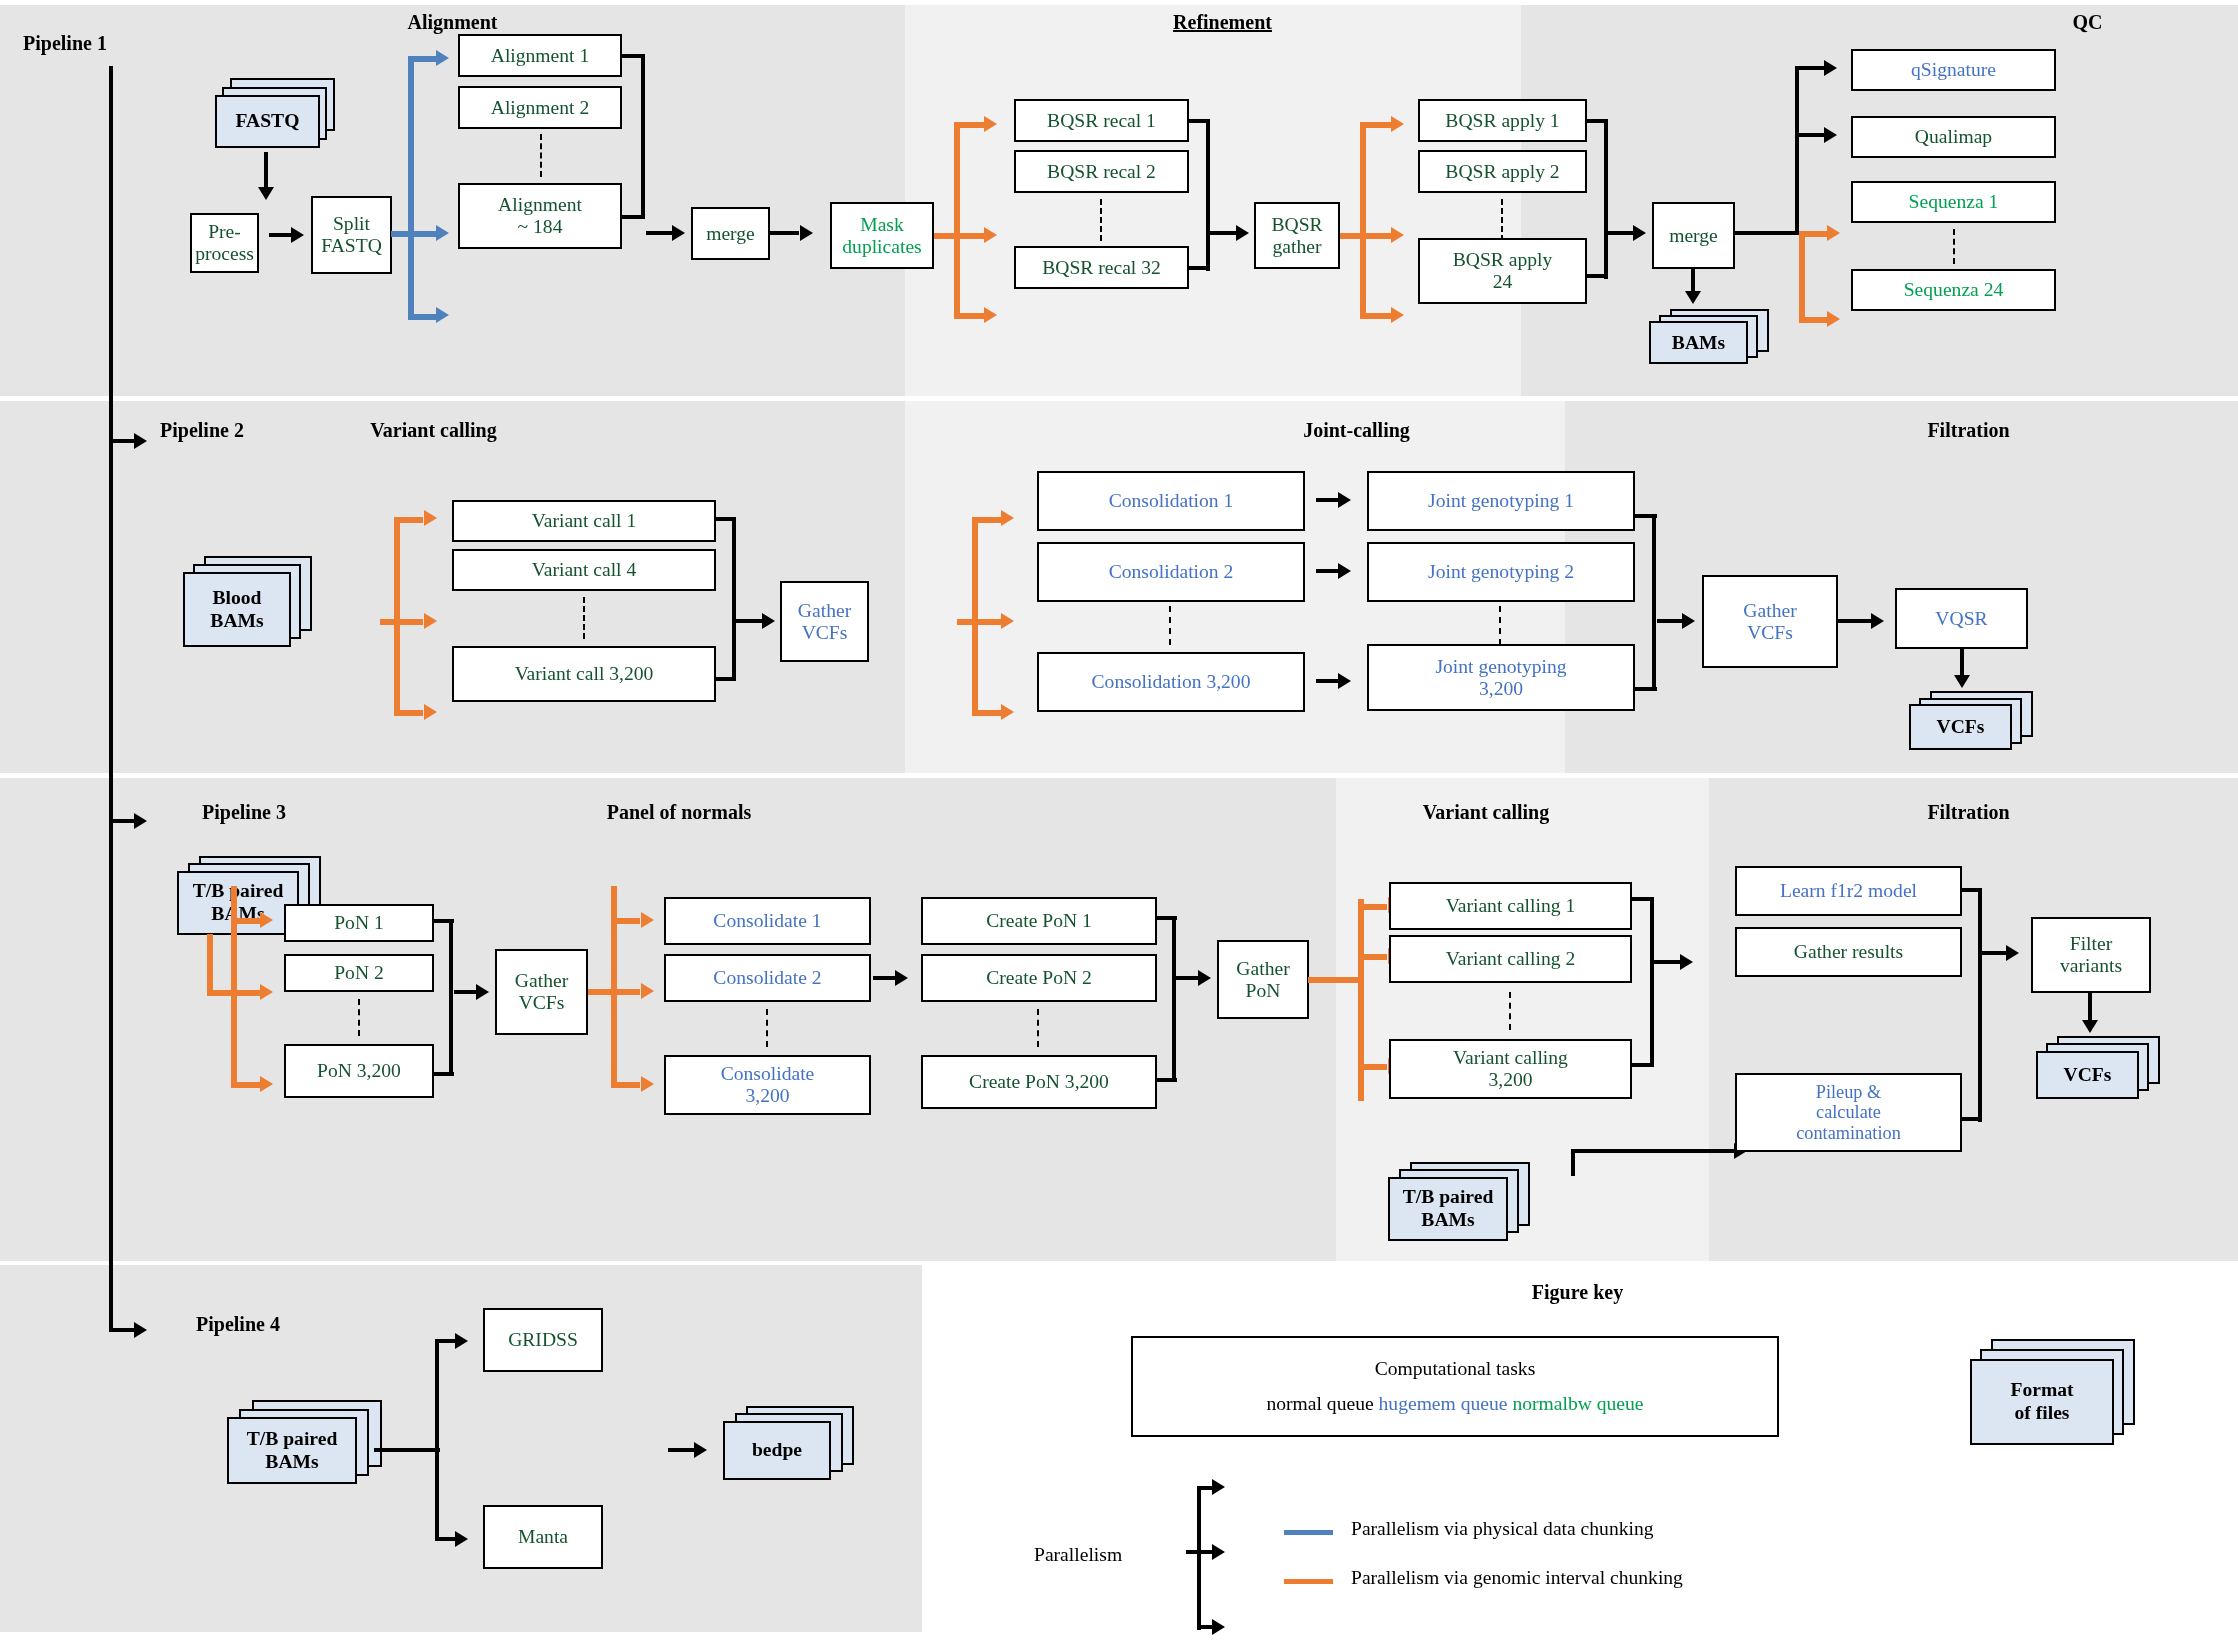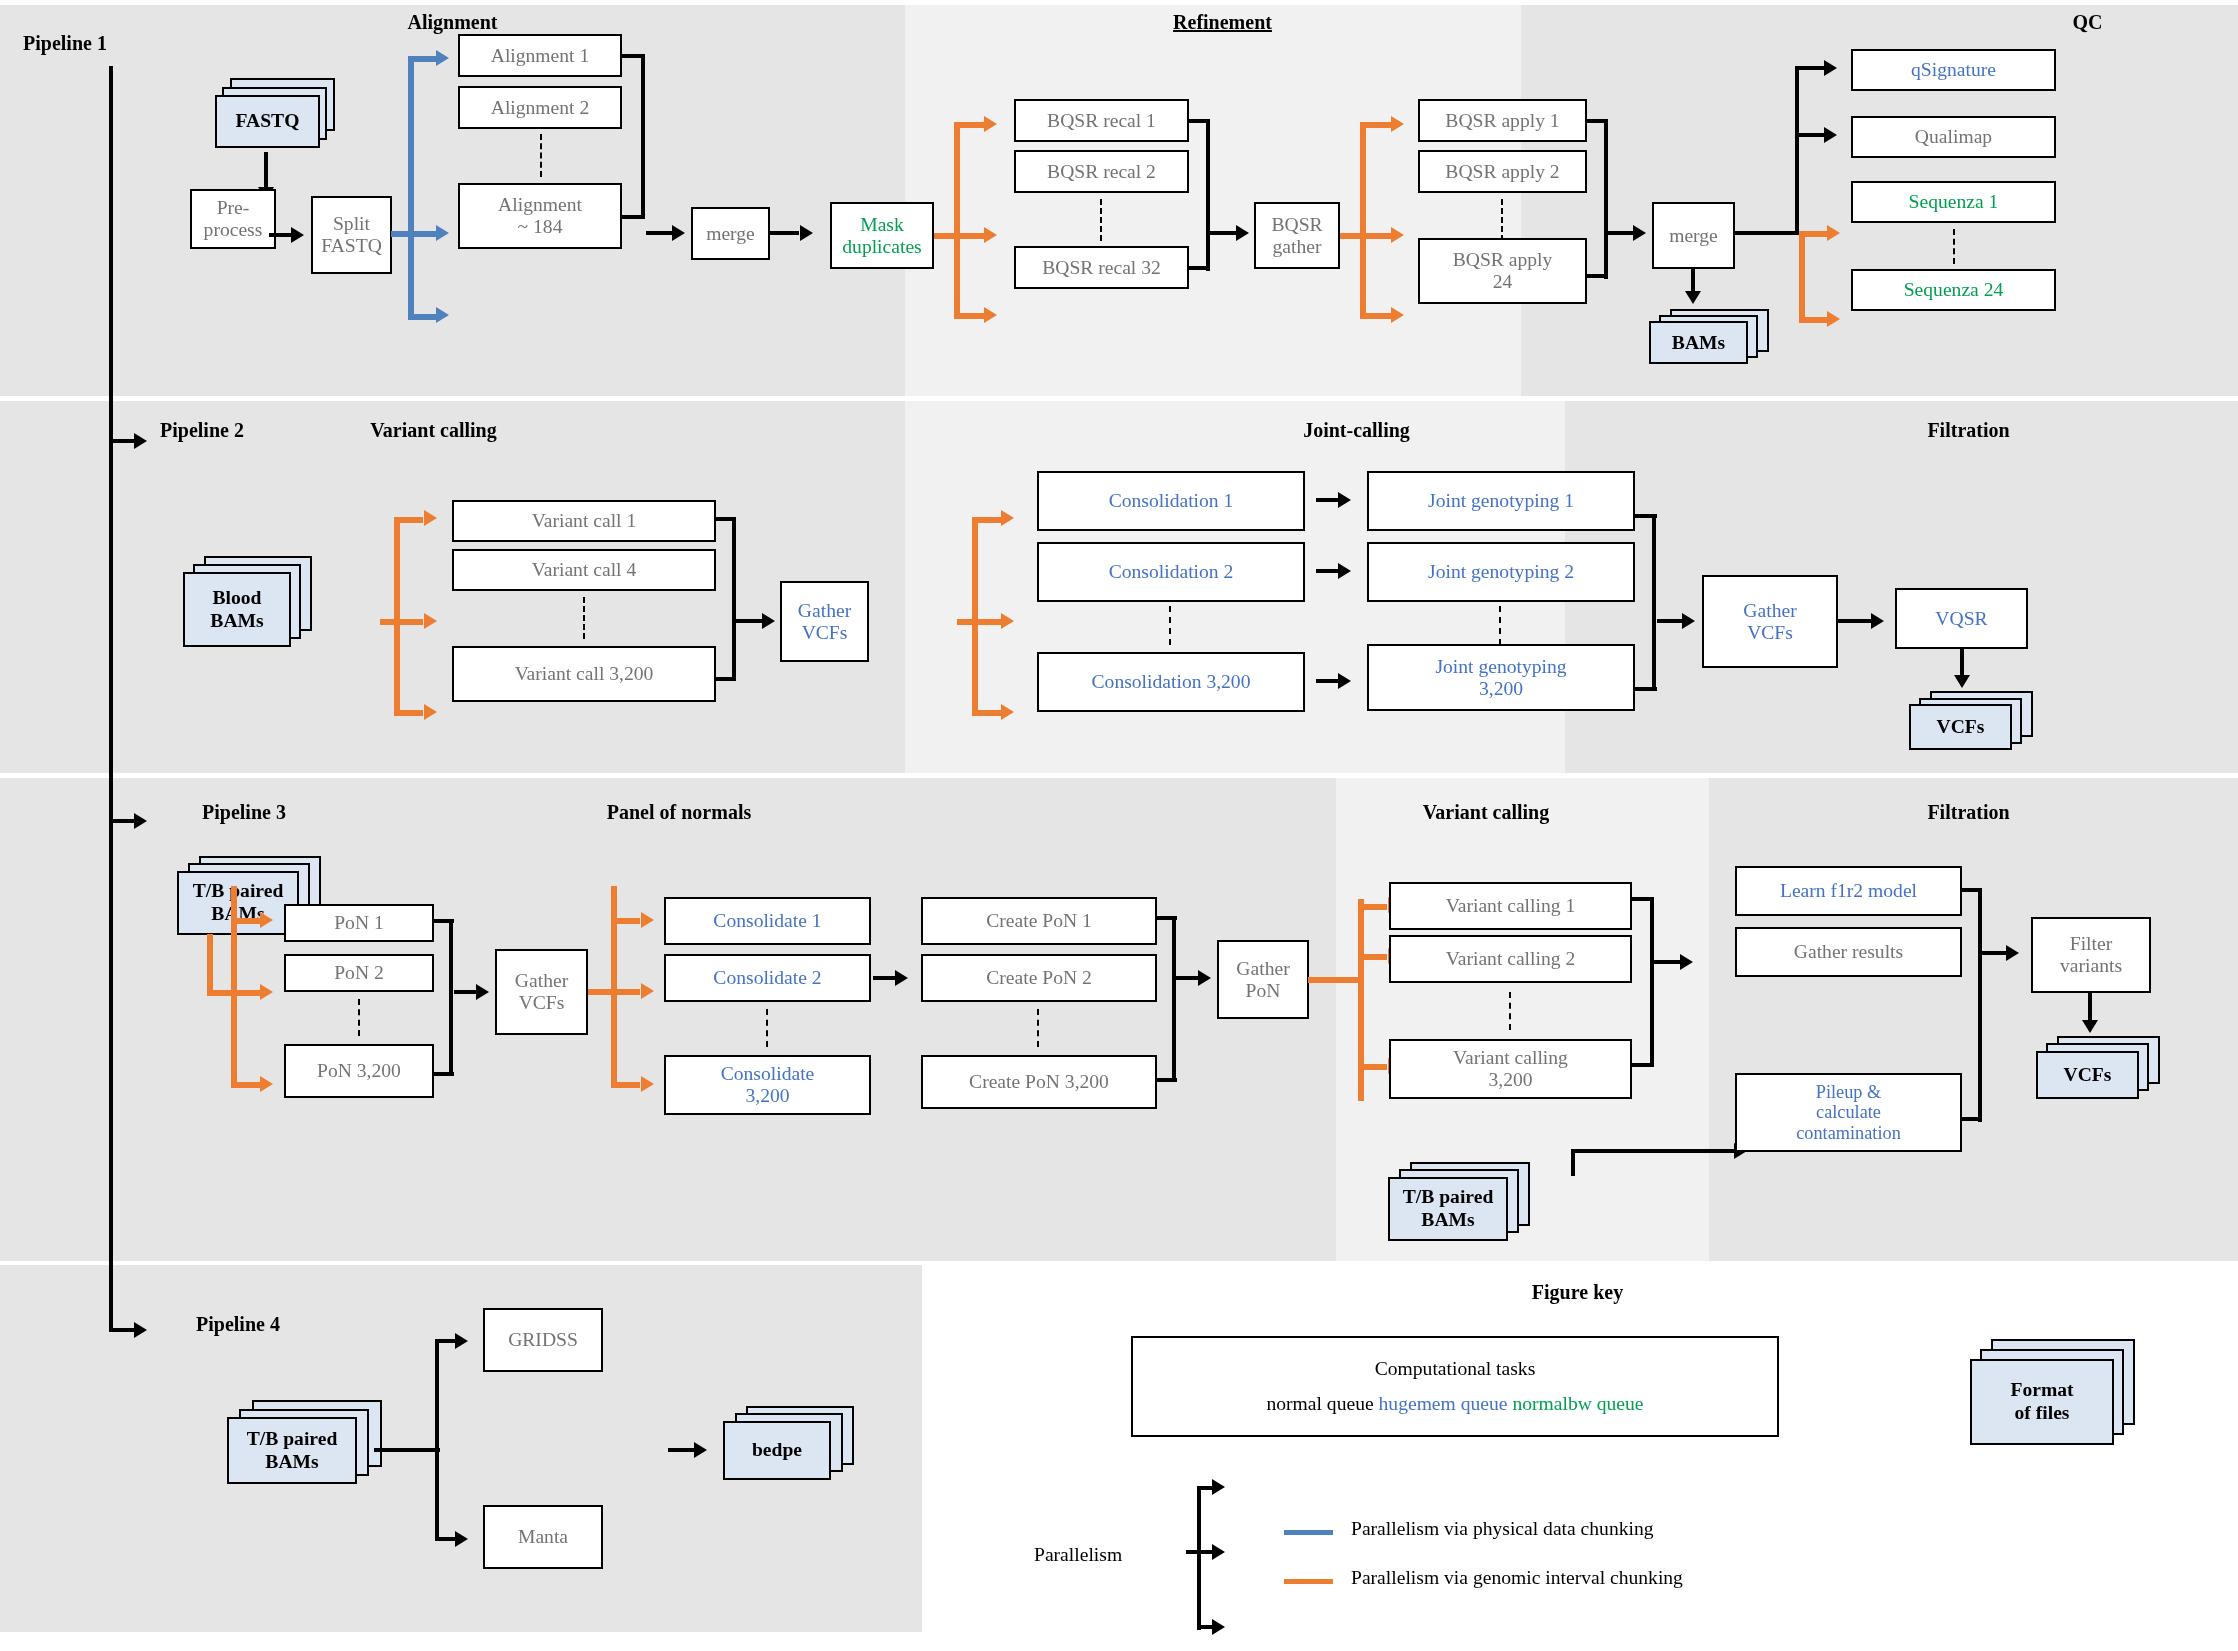--- a/index.html
+++ b/index.html
@@ -12,21 +12,21 @@
   .bg-dark{background:#e5e5e5;}
   .bg-light{background:#f1f1f1;}
 
   
   .sec-title{position:absolute;font-weight:bold;font-size:20px;color:#000;white-space:nowrap;text-align:center;}
   .pipe-label{position:absolute;font-weight:bold;font-size:20px;color:#000;white-space:nowrap;}
 
   
   .box{position:absolute;background:#fff;border:2.4px solid #000;box-sizing:border-box;
        display:flex;align-items:center;justify-content:center;text-align:center;
-       font-size:19.6px;line-height:1.12;color:#737373;padding:1.2px 3.7px;}
+       font-size:19.6px;line-height:1.12;color:#14532d;padding:1.2px 3.7px;}
   .box.blue{color:#4472c4;}
   .box.green{color:#00a050;}
 
   
   .stack{position:absolute;}
   .stack .sheet{position:absolute;background:#dce6f2;border:2.4px solid #000;box-sizing:border-box;}
   .stack .front{display:flex;align-items:center;justify-content:center;text-align:center;
                 font-weight:bold;font-size:19.6px;line-height:1.14;color:#000;}
 
   
@@ -86,21 +86,21 @@
 
   <div class="stack" style="left:215px;top:78px;width:126px;height:73px;">
     <div class="sheet" style="left:14.7px;top:0;width:105px;height:53px;"></div>
     <div class="sheet" style="left:7.3px;top:8.6px;width:105px;height:53px;"></div>
     <div class="sheet front" style="left:0;top:17px;width:105px;height:53px;">FASTQ</div>
   </div>
 
   <div class="ln" style="left:264px;top:152px;width:4.3px;height:37px;"></div>
   <div class="ar d" style="left:258px;top:187px;"></div>
 
-  <div class="box" style="left:190px;top:189px;width:86px;height:60px;white-space:pre-line;">Pre-
+  <div class="box" style="left:190px;top:213px;width:69px;height:60px;white-space:pre-line;">Pre-
 process</div>
   <div class="ln" style="left:269px;top:233px;width:22px;height:4.3px;"></div>
   <div class="ar r" style="left:291px;top:227px;"></div>
 
   <div class="box" style="left:311px;top:196px;width:81px;height:78px;white-space:pre-line;">Split
 FASTQ</div>
 
   <div class="ln blue" style="left:408px;top:56px;width:5.5px;height:183px;"></div>
   <div class="ln blue" style="left:391px;top:231px;width:24.5px;height:5.5px;"></div>
   <div class="ln blue" style="left:408px;top:56px;width:28px;height:5.5px;"></div>

